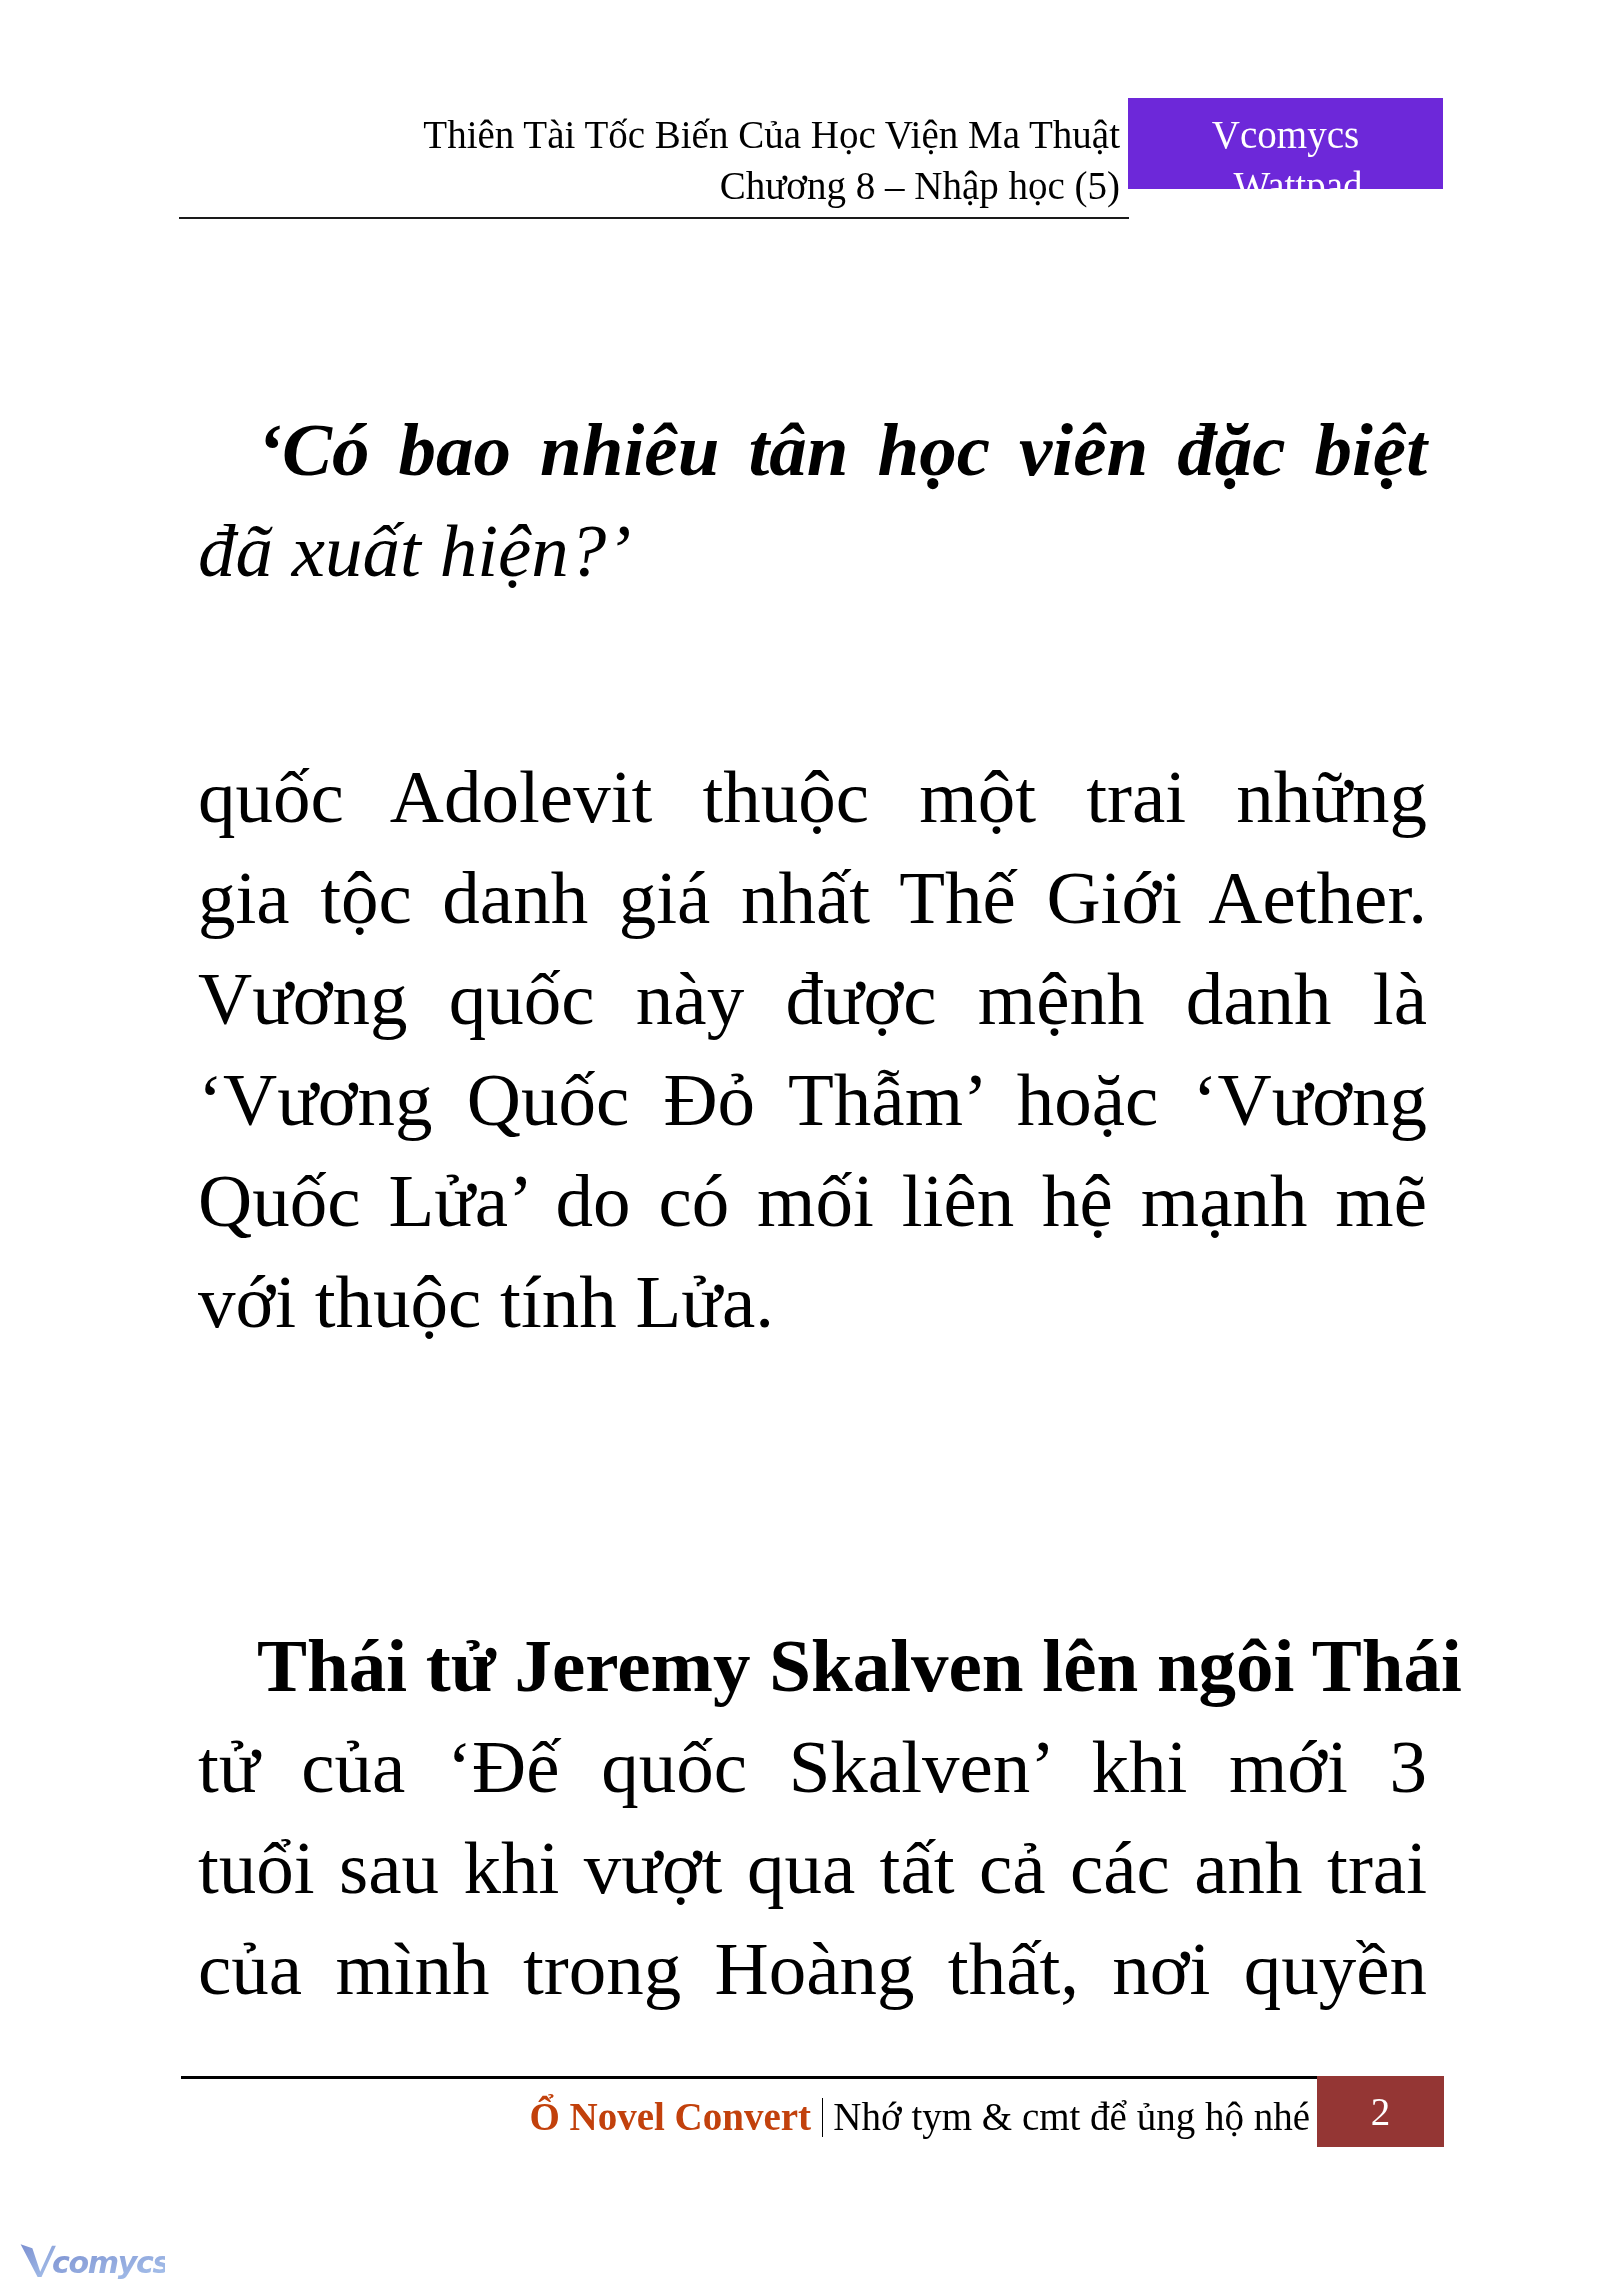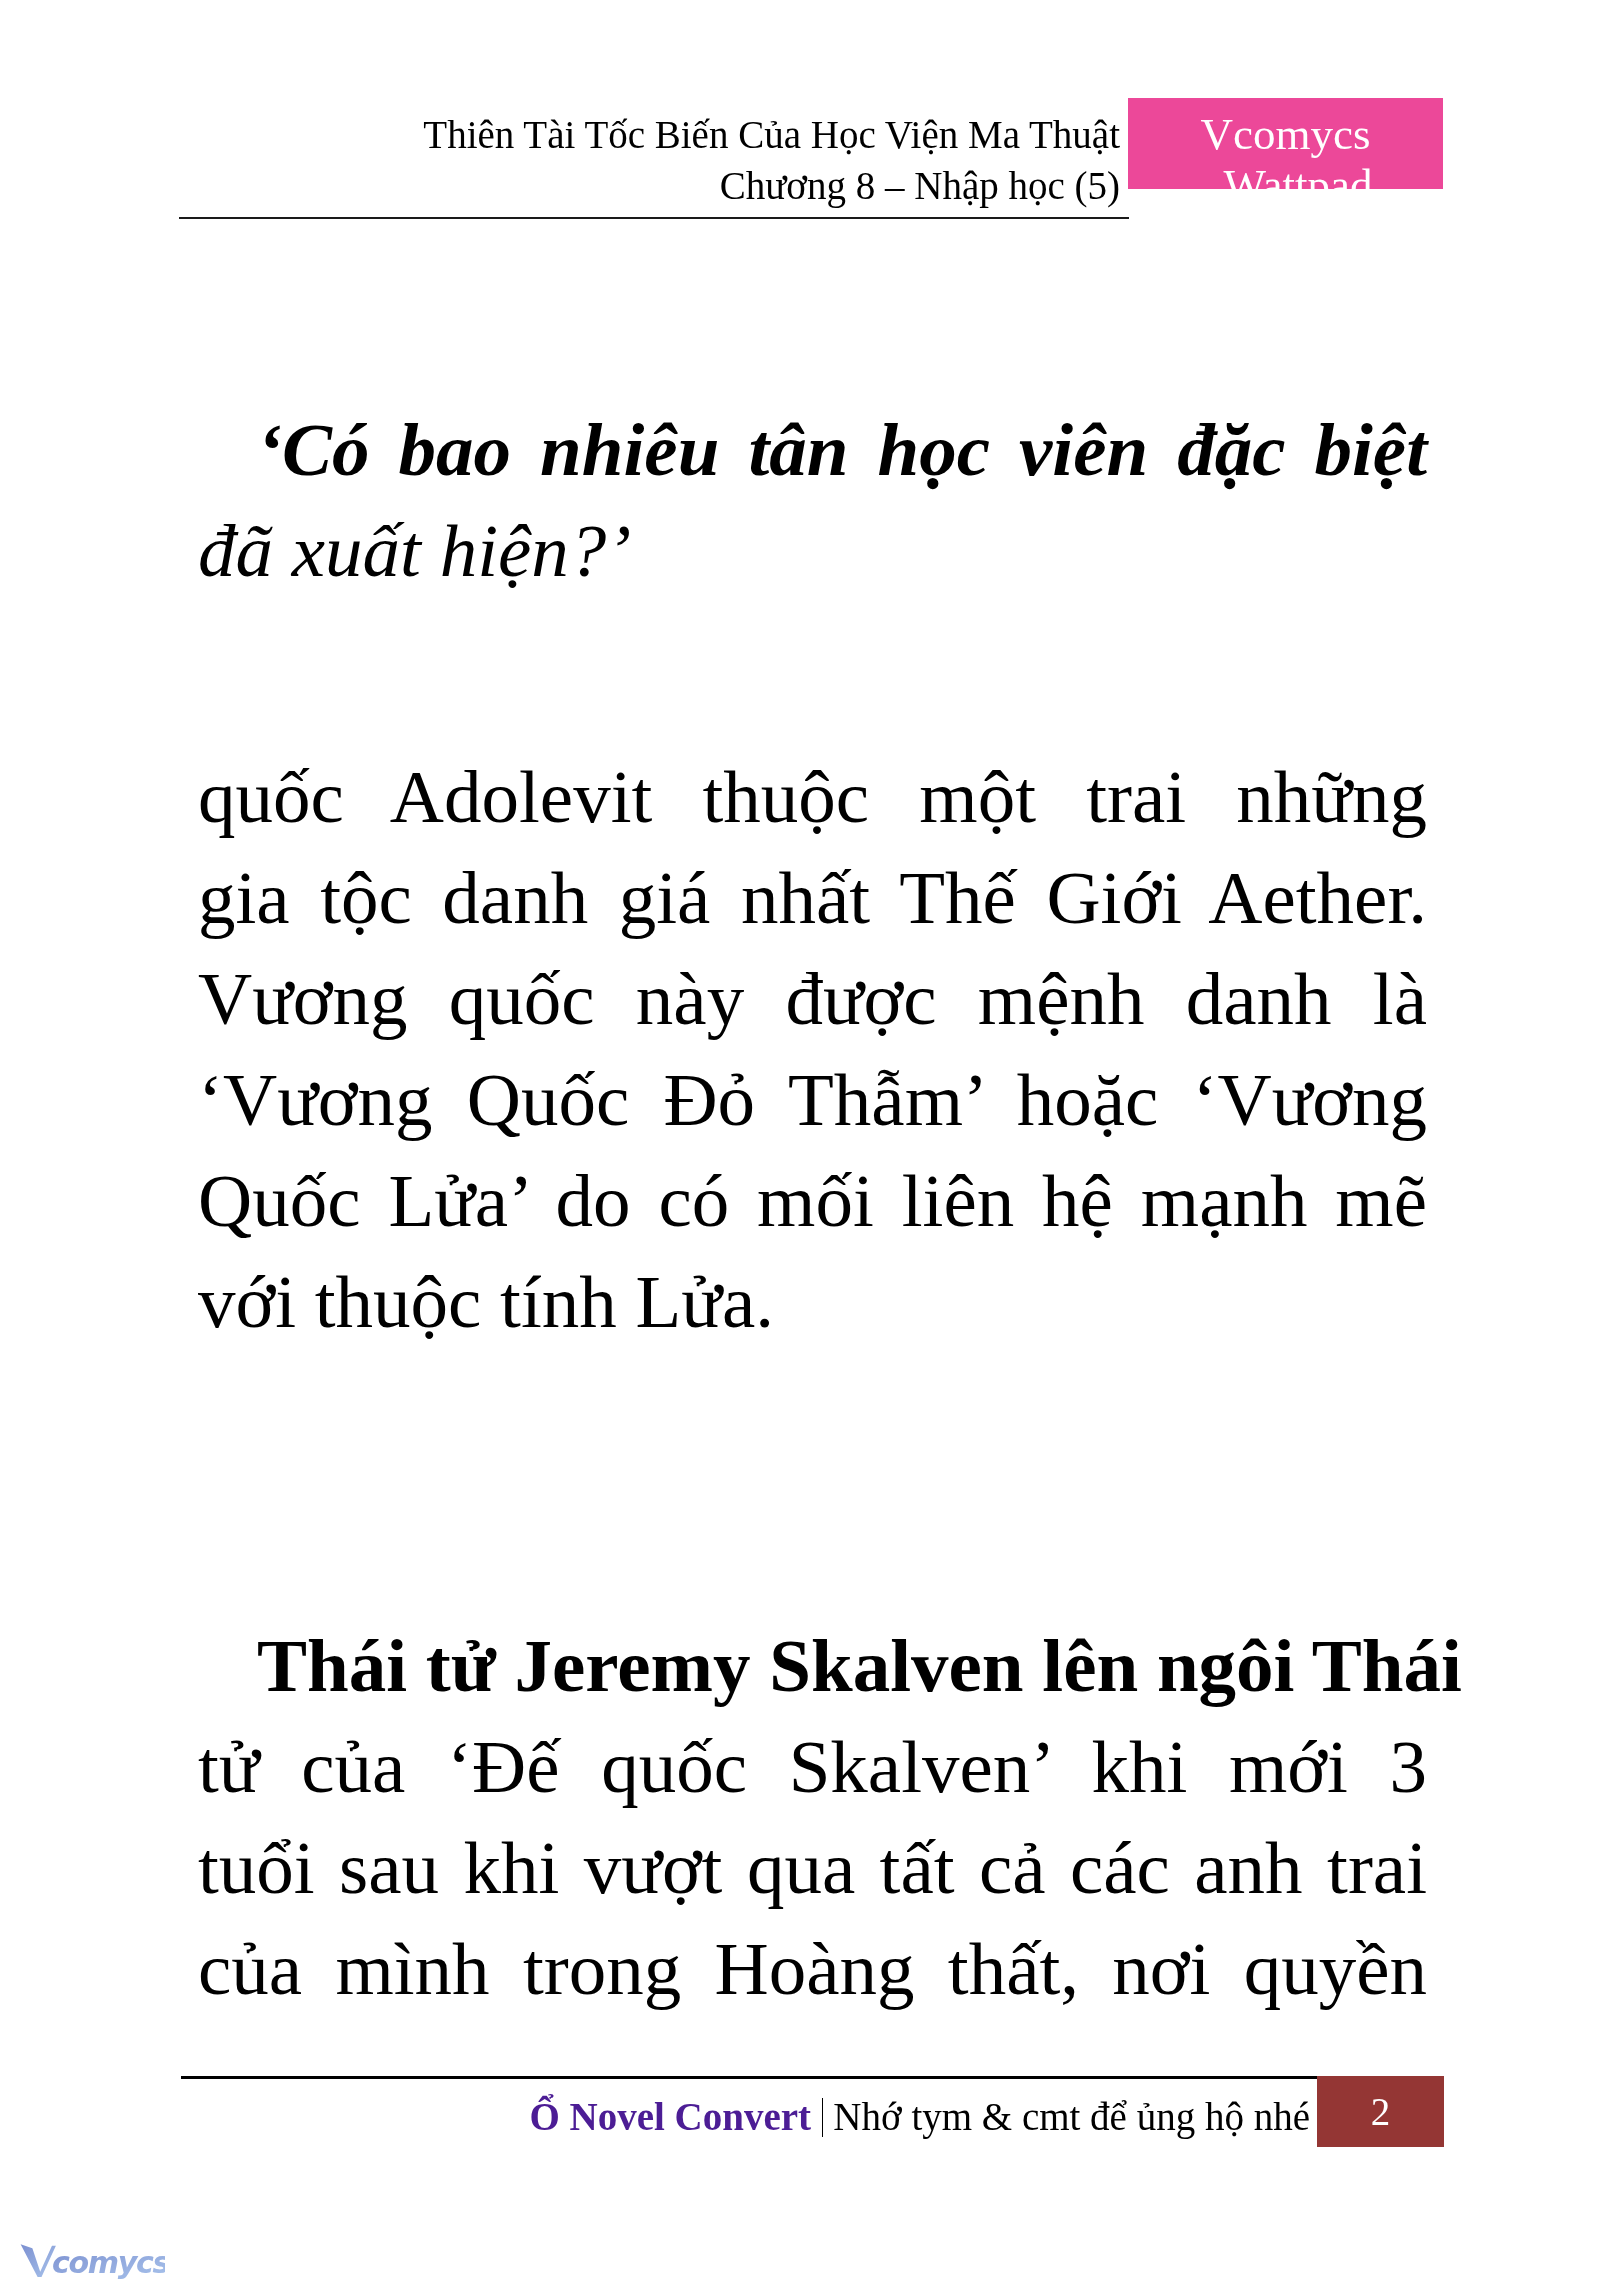--- a/index.html
+++ b/index.html
@@ -3,35 +3,35 @@
 <meta charset="utf-8">
 <style>
   html, body { margin: 0; padding: 0; background: #ffffff; }
   body { width: 1624px; height: 2295px; position: relative; overflow: hidden;
          font-family: "Liberation Serif", "DejaVu Serif", serif; color: #000; }
 
   .header-text { position: absolute; right: 504px; text-align: right; font-size: 39px; line-height: 51px; white-space: nowrap; }
   .header-title { top: 109px; }
   .header-chapter { top: 160px; }
   .header-rule { position: absolute; left: 179px; top: 217px; width: 950px; height: 2px; background: #1a1a1a; }
-  .header-badge { position: absolute; left: 1128px; top: 98px; width: 315px; height: 91px; background: #ec4899;
-                  color: #fff; text-align: center; font-size: 45px; line-height: 51px; }
+  .header-badge { position: absolute; left: 1128px; top: 98px; width: 315px; height: 91px; background: #6d28d9;
+                  color: #fff; text-align: center; font-size: 39px; line-height: 51px; }
   .header-badge .l1 { position: absolute; left: 0; right: 0; top: 10.5px; }
   .header-badge .l2 { position: absolute; left: 0; right: 0; top: 62px; padding-left: 25px; }
 
   .para { position: absolute; left: 198px; width: 1229px; font-size: 75px; line-height: 101px;
           text-align: justify; text-align-last: left; }
   .para .line { display: block; text-align: justify; text-align-last: justify; white-space: nowrap; height: 101px; }
   .para .line.last { text-align-last: left; }
   .para .line.indent { padding-left: 59px; font-weight: bold; }
   .italic { font-style: italic; }
 
   .footer-rule { position: absolute; left: 181px; top: 2076px; width: 1138px; height: 2.6px; background: #000; }
   .footer-text { position: absolute; right: 314px; top: 2092px; font-size: 39px; line-height: 50px; white-space: nowrap; }
-  .footer-brand { color: #4c1d95; font-weight: bold; }
+  .footer-brand { color: #c2410c; font-weight: bold; }
   .footer-sep { display: inline-block; width: 1.3px; height: 39px; background: #000; margin: 0 10.5px; vertical-align: -6.5px; }
   .page-badge { position: absolute; left: 1317px; top: 2076px; width: 127px; height: 71px; background: #943634;
                 color: #fff; font-size: 39px; line-height: 71px; text-align: center; }
 
   .watermark { position: absolute; left: 18.3px; top: 2239px; width: 147px; height: 46px; text-align: center; }
 </style>
 </head>
 <body>
 
 <div class="header-text header-title">Thiên Tài Tốc Biến Của Học Viện Ma Thuật</div>

